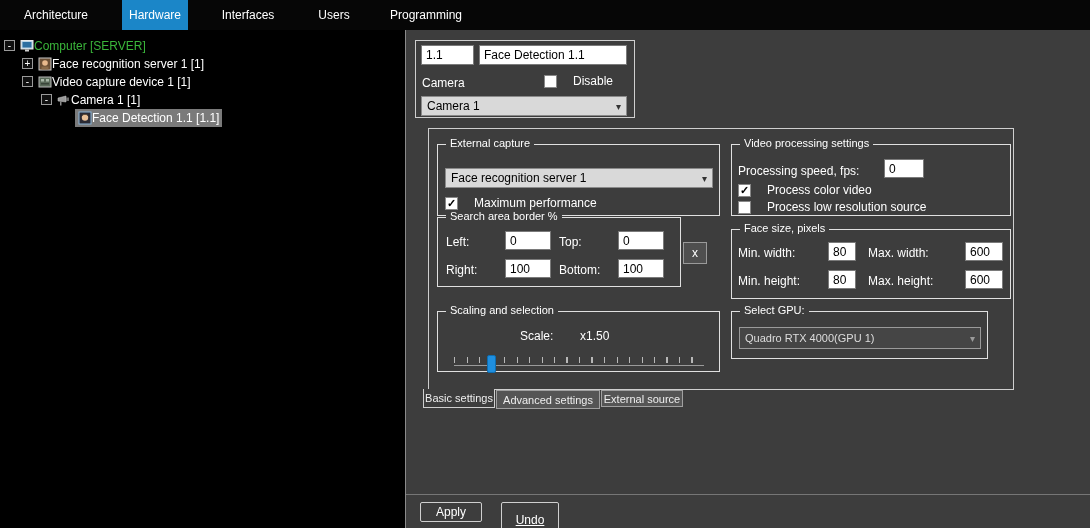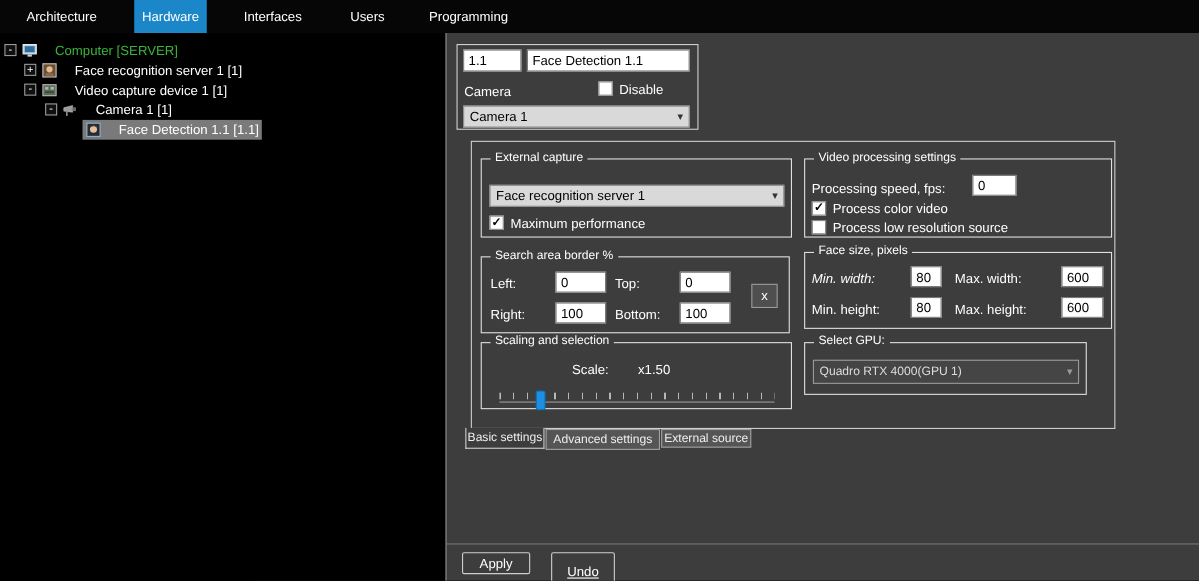--- a/index.html
+++ b/index.html
@@ -18,41 +18,41 @@
     color:#fff; cursor:default;
   }
   .menu-item.active { background:#1b86c8; }
   
   .left-panel { position:absolute; left:0; top:30px; width:405px; height:498px; background:#000; }
   .tree-row { position:absolute; left:0; height:18px; width:100%; }
   .expander {
     position:absolute; top:3px; width:11px; height:11px; background:#101010;
     border:1px solid #9a9a9a; color:#fff; font-size:10px; line-height:9px; text-align:center;
   }
-  .sel-wrap { position:absolute; top:0; height:18px; display:inline-flex; align-items:center; gap:16px; padding:0 3px; white-space:nowrap;text-align:center; }
+  .sel-wrap { position:absolute; top:0; height:18px; display:inline-flex; align-items:center; gap:0; padding:0 3px; white-space:nowrap;text-align:center; }
   .sel-wrap.selected { background:#7a7a7a; }
   .tlabel { color:#fff; }
   .tlabel.green { color:#3ab53a; }
   .ticon { flex:0 0 auto; }
   
   .right-panel { position:absolute; left:405px; top:30px; width:685px; height:498px; background:#3d3d3d; border-left:1px solid #8a8a8a; }
   .box { position:absolute; border:1px solid #cfcfcf; }
   .input {
     position:absolute; background:#fff; color:#000; border:1px solid #7a7a7a;
     font-family:"Liberation Sans", sans-serif; font-size:12px; padding:1px 4px;
   }
   .dd {
     position:absolute; background:#d9d9d9; color:#000; border:1px solid #8a8a8a;
     display:flex; align-items:center; justify-content:space-between; padding:0 5px; font-size:12px;
   }
   .dd .chev { color:#333; font-size:10px; }
   .dd.dark { background:#454545; color:#ddd; border-color:#9a9a9a; font-size:11px; }
   .dd.dark .chev { color:#9a9a9a; }
   .lbl { position:absolute; color:#fff; white-space:nowrap; }
-  .cbrow { position:absolute; display:flex; align-items:flex-start; gap:6px; }
+  .cbrow { position:absolute; display:flex; align-items:center; gap:16px; }
   .cb {
     width:13px; height:13px; background:#fff; border:1px solid #888; color:#000;
     font-size:11px; line-height:11px; text-align:center; font-weight:bold; flex:0 0 auto;
   }
   .groupbox { position:absolute; border:1px solid #e0e0e0; }
   .legend { position:absolute; top:-8px; left:8px; background:#3d3d3d; padding:0 4px; font-size:11px; color:#fff; white-space:nowrap; }
   .xbtn {
     position:absolute; background:#4f4f4f; border:1px solid #9a9a9a; color:#fff;
     font-size:12px; display:flex; align-items:center; justify-content:center; cursor:default;
   }
@@ -196,36 +196,36 @@
       <span class="cbrow" style="left:6px; top:38px;">
         <span class="cb">✓</span>
         <span>Process color video</span>
       </span>
       <span class="cbrow" style="left:6px; top:55px;">
         <span class="cb"></span>
         <span>Process low resolution source</span>
       </span>
     </div>
 
-    <div class="groupbox" style="left:8px; top:104px; width:281px; height:70px;">
+    <div class="groupbox" style="left:8px; top:88px; width:244px; height:70px;">
       <span class="legend">Search area border %</span>
       <span class="lbl" style="left:8px; top:17px;">Left:</span>
       <input class="input" style="left: 67px; top: 13px; width: 46px; height: 19px;" value="0">
       <span class="lbl" style="left:121px; top:17px;">Top:</span>
       <input class="input" style="left: 180px; top: 13px; width: 46px; height: 19px;" value="0">
       <span class="lbl" style="left:8px; top:45px;">Right:</span>
       <input class="input" style="left: 67px; top: 41px; width: 46px; height: 19px;" value="100">
       <span class="lbl" style="left:121px; top:45px;">Bottom:</span>
       <input class="input" style="left: 180px; top: 41px; width: 46px; height: 19px;" value="100">
       <div class="xbtn" style="left:245px; top:24px; width:24px; height:22px;">x</div>
     </div>
 
     <div class="groupbox" style="left:302px; top:100px; width:280px; height:70px;">
       <span class="legend">Face size, pixels</span>
-      <span class="lbl" style="left:6px; top:16px;font-style:italic;">Min. width:</span>
+      <span class="lbl" style="left:6px; top:16px;">Min. width:</span>
       <input class="input" style="left: 96px; top: 12px; width: 28px; height: 19px;" value="80">
       <span class="lbl" style="left:136px; top:16px;">Max. width:</span>
       <input class="input" style="left: 233px; top: 12px; width: 38px; height: 19px;" value="600">
       <span class="lbl" style="left:6px; top:44px;">Min. height:</span>
       <input class="input" style="left: 96px; top: 40px; width: 28px; height: 19px;" value="80">
       <span class="lbl" style="left:136px; top:44px;">Max. height:</span>
       <input class="input" style="left: 233px; top: 40px; width: 38px; height: 19px;" value="600">
     </div>
 
     <div class="groupbox" style="left:8px; top:182px; width:283px; height:61px;">

